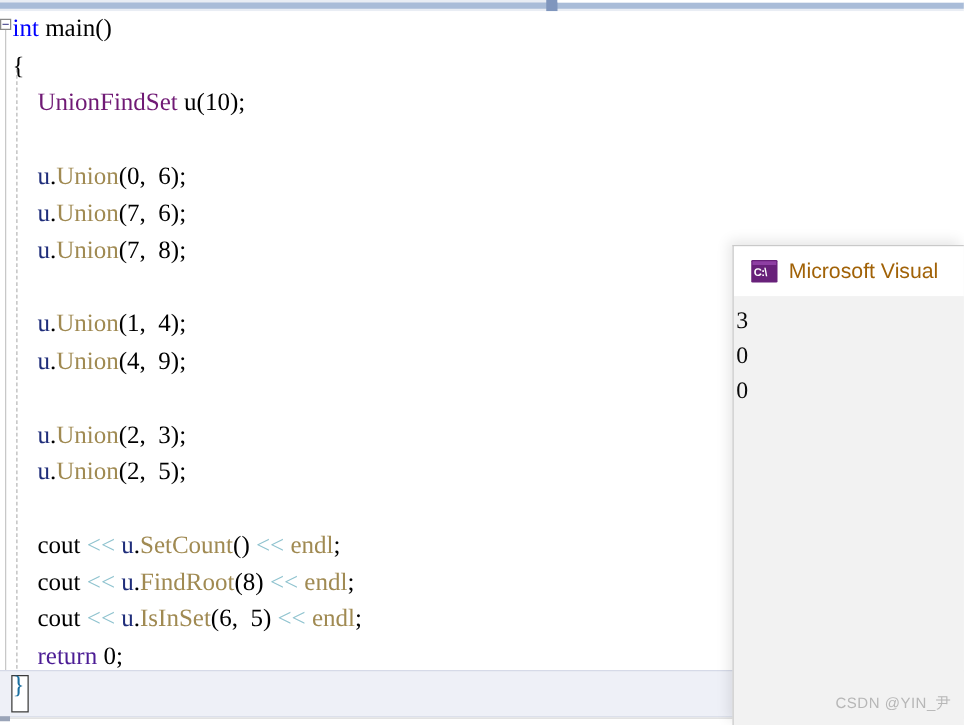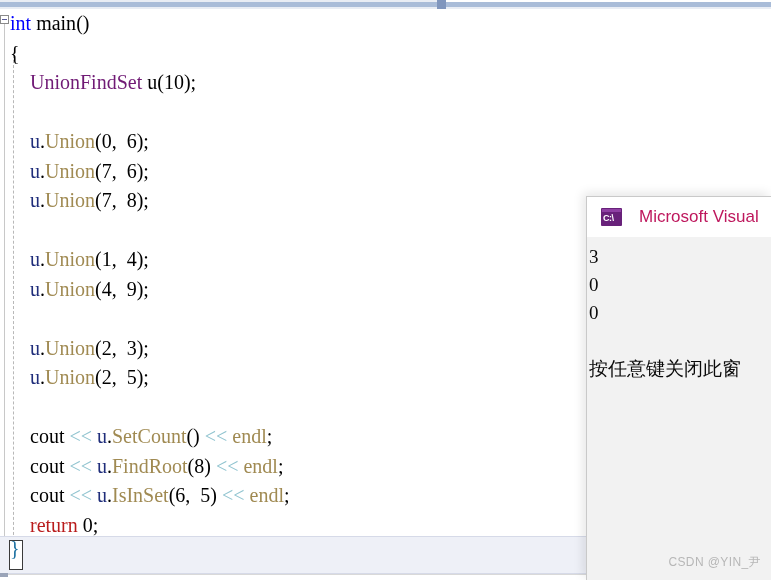--- a/index.html
+++ b/index.html
@@ -87,21 +87,21 @@
     font-family: "Liberation Serif", serif;
     font-size: 20px;
     line-height: 29.5px;
     white-space: pre;
     color: #000000;
   }
   .ln { height: 29.5px; padding-left: 10px; }
 
   
   .kw      { color: #0000ff; }          
-  .kw2     { color: #b91c1c; }          
+  .kw2     { color: #4c1d95; }          
   .type    { color: #701a75; }          
   .ident   { color: #000000; }
   .obj     { color: #1f2d7a; }          
   .meth    { color: #a08a52; }          
   .strm    { color: #a08a52; }          
   .op      { color: #8fc3cf; }          
   .punc    { color: #000000; }
   .num     { color: #000000; font-family: Liberation Serif, serif; }
 
   
@@ -189,23 +189,22 @@
     font-family: "Liberation Sans", sans-serif;
     font-size: 9px;
     font-weight: bold;
     color: #ffffff;
     line-height: 12px;
     letter-spacing: -0.5px;
   }
   #console-title {
     font-family: "Liberation Sans", sans-serif;
     font-size: 17px;
-    color: #be185d;
+    color: #a16207;
     white-space: nowrap;
-    margin-left: 8px;
   }
   #console-body {
     position: absolute;
     left: 0; top: 40px;
     width: 185px; height: 344px;
     background: #f2f2f2;
     padding: 6px 0 0 2px;
     box-sizing: border-box;
     font-family: "Liberation Serif", serif;
     font-size: 19px;
@@ -252,16 +251,16 @@
   <div id="bottom-gutter-nub"></div>
 </div>
 
 <div id="console-window">
   <div id="console-titlebar">
     <div id="console-icon">
       <span id="console-icon-text">C:\</span>
     </div>
     <span id="console-title">Microsoft Visual</span>
   </div>
-  <div id="console-body"><div class="console-line">3</div><div class="console-line">0</div><div class="console-line">0</div><div class="console-blank"></div><div class="console-line">按任意键关闭此窗</div></div>
+  <div id="console-body"><div class="console-line">3</div><div class="console-line">0</div><div class="console-line">0</div><div class="console-blank"></div></div>
 </div>
 
 <div id="watermark">CSDN @YIN_尹</div>
 
 </body></html>

